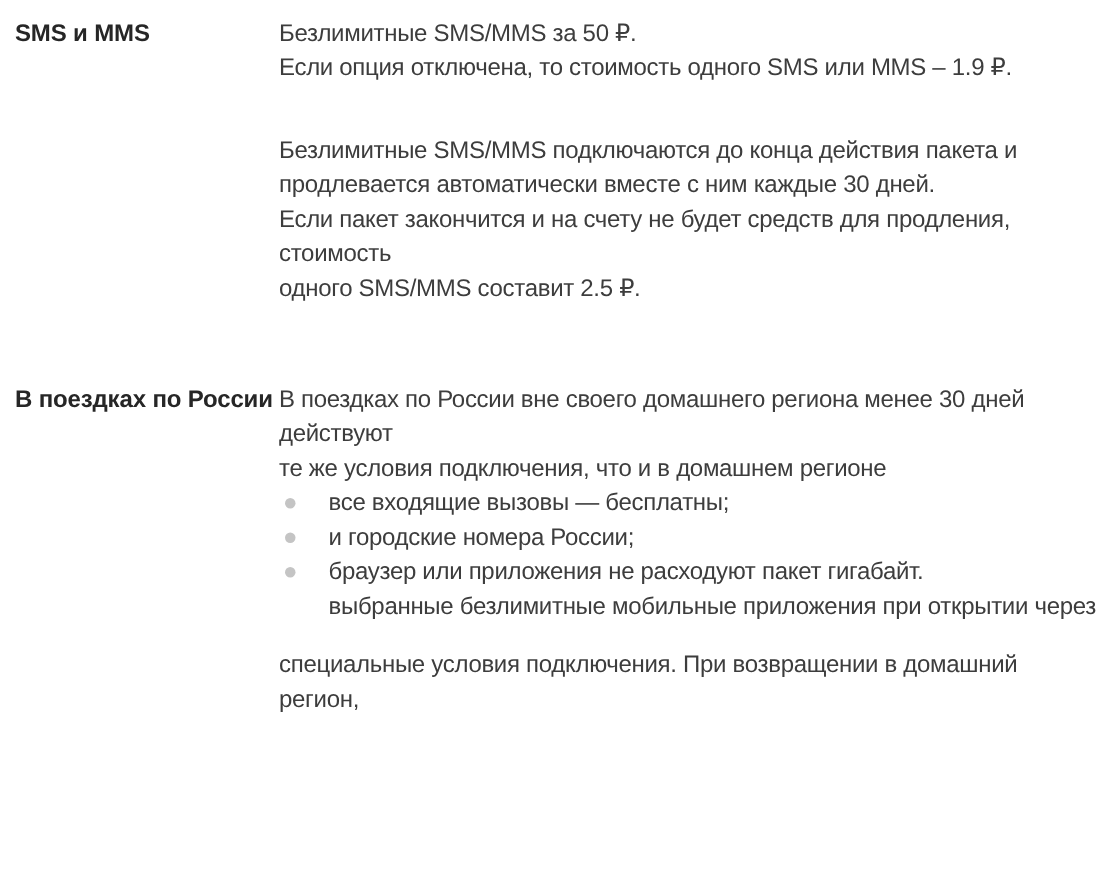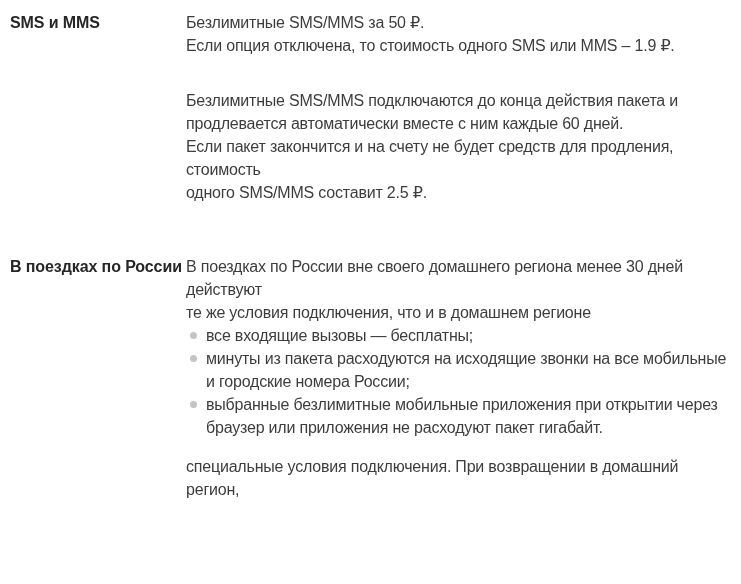--- a/index.html
+++ b/index.html
@@ -36,21 +36,21 @@
     color: #262626;
     letter-spacing: -0.1px;
   }
   .row-content {
     flex: 1 1 auto;
     max-width: 545px;
   }
   .para + .para { margin-top: 32px; }
   .line { display: block; }
   .bullets { margin: 0; padding: 0; }
-  .bullet-item { display: flex; align-items: flex-start; }
+  .bullet-item { display: flex; align-items: flex-start; gap: 13px; }
   .bullet-dot {
     flex: 0 0 7px;
     width: 7px;
     height: 7px;
     border-radius: 50%;
     background: #c4c4c4;
     margin: 8px 0 0 4px;
   }
   .bullet-text { margin-left: 9px; }
   .outro { margin-top: 16px; }
@@ -62,21 +62,21 @@
 
   <section class="row">
     <div class="row-label">SMS и MMS</div>
     <div class="row-content">
       <div class="para">
         <span class="line">Безлимитные SMS/MMS за 50 ₽.</span>
         <span class="line">Если опция отключена, то стоимость одного SMS или MMS – 1.9 ₽.</span>
       </div>
       <div class="para">
         <span class="line">Безлимитные SMS/MMS подключаются до конца действия пакета и</span>
-        <span class="line">продлевается автоматически вместе с ним каждые 60 дней.</span>
+        <span class="line">продлевается автоматически вместе с ним каждые 30 дней.</span>
         <span class="line">Если пакет закончится и на счету не будет средств для продления, стоимость</span>
         <span class="line">одного SMS/MMS составит 2.5 ₽.</span>
       </div>
     </div>
   </section>
 
   <section class="row">
     <div class="row-label">В поездках по России</div>
     <div class="row-content">
       <div class="para">
@@ -89,32 +89,31 @@
         <div class="bullet-item">
           <span class="bullet-dot"></span>
           <div class="bullet-text">
             <span class="line">все входящие вызовы — бесплатны;</span>
           </div>
         </div>
 
         <div class="bullet-item">
           <span class="bullet-dot"></span>
           <div class="bullet-text">
-            <span class="line">минуты из пакета расходуются на исходящие звонки на все мобильные</span>
             <span class="line">и городские номера России;</span>
           </div>
         </div>
 
 
 
         <div class="bullet-item">
           <span class="bullet-dot"></span>
           <div class="bullet-text">
+            <span class="line">браузер или приложения не расходуют пакет гигабайт.</span>
             <span class="line">выбранные безлимитные мобильные приложения при открытии через</span>
-            <span class="line">браузер или приложения не расходуют пакет гигабайт.</span>
           </div>
         </div>
 
       </div>
 
       <div class="para outro">
         <span class="line">специальные условия подключения. При возвращении в домашний регион,</span>
 
       </div>
     </div>

